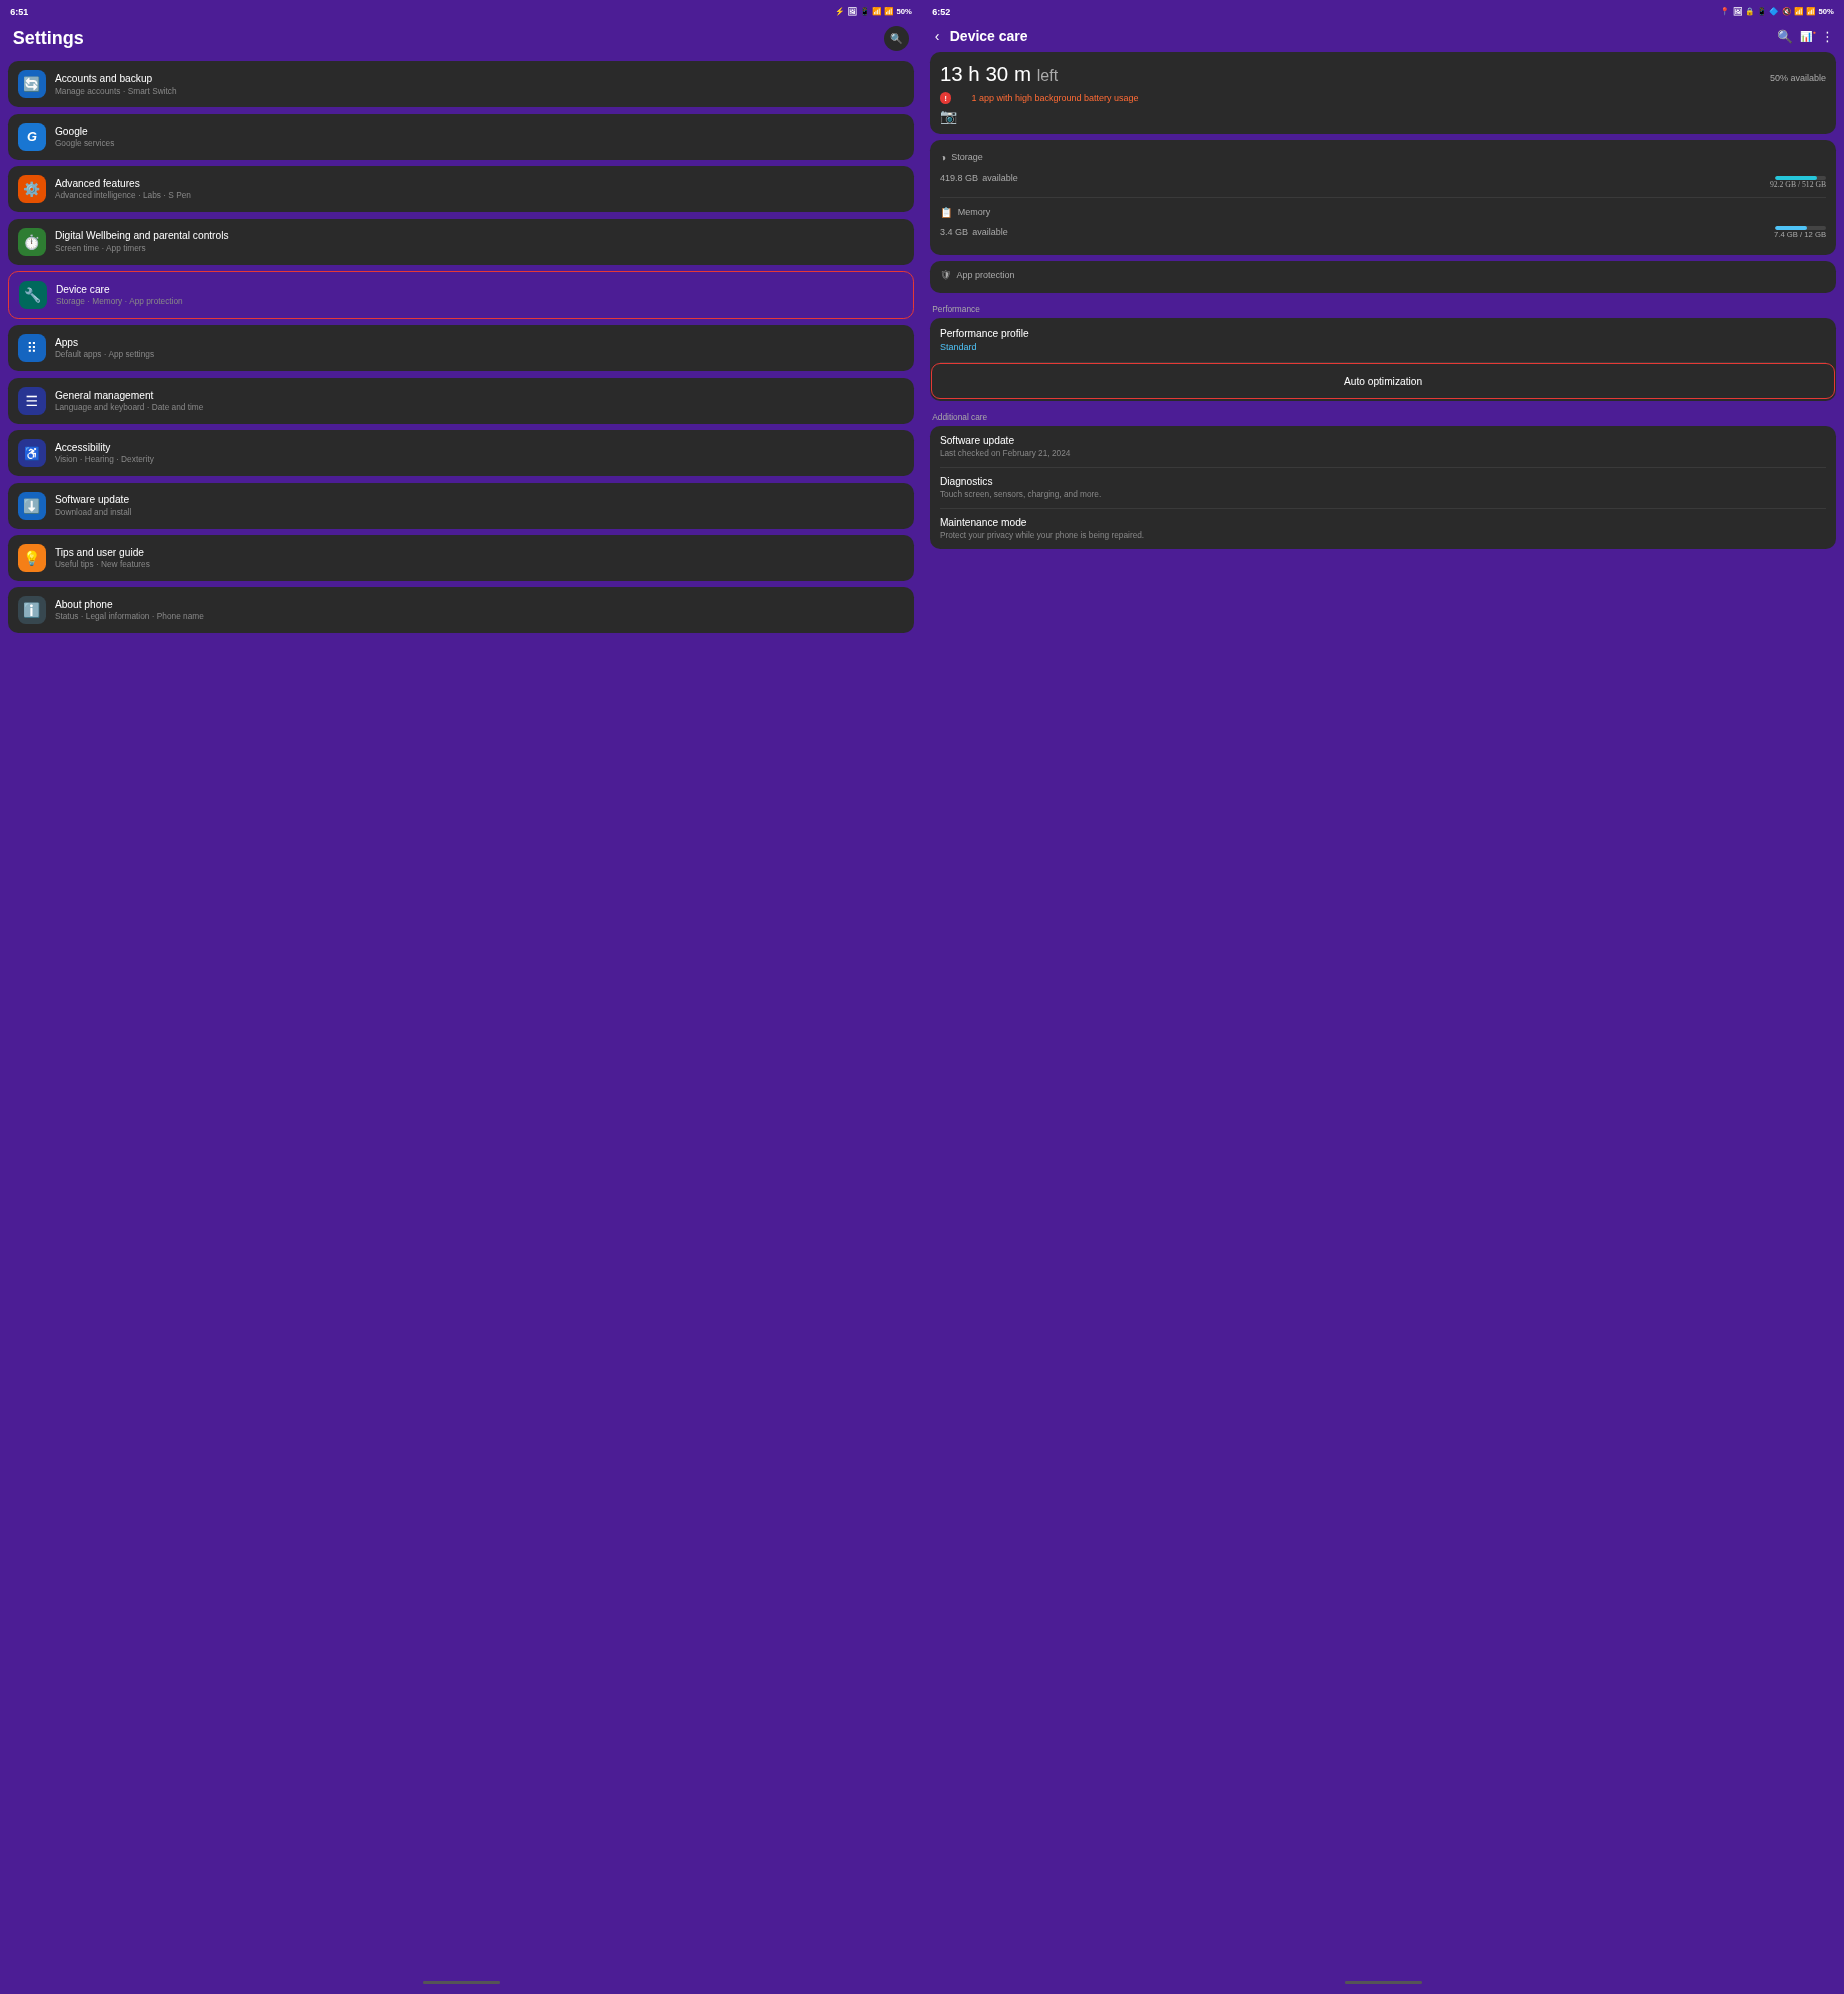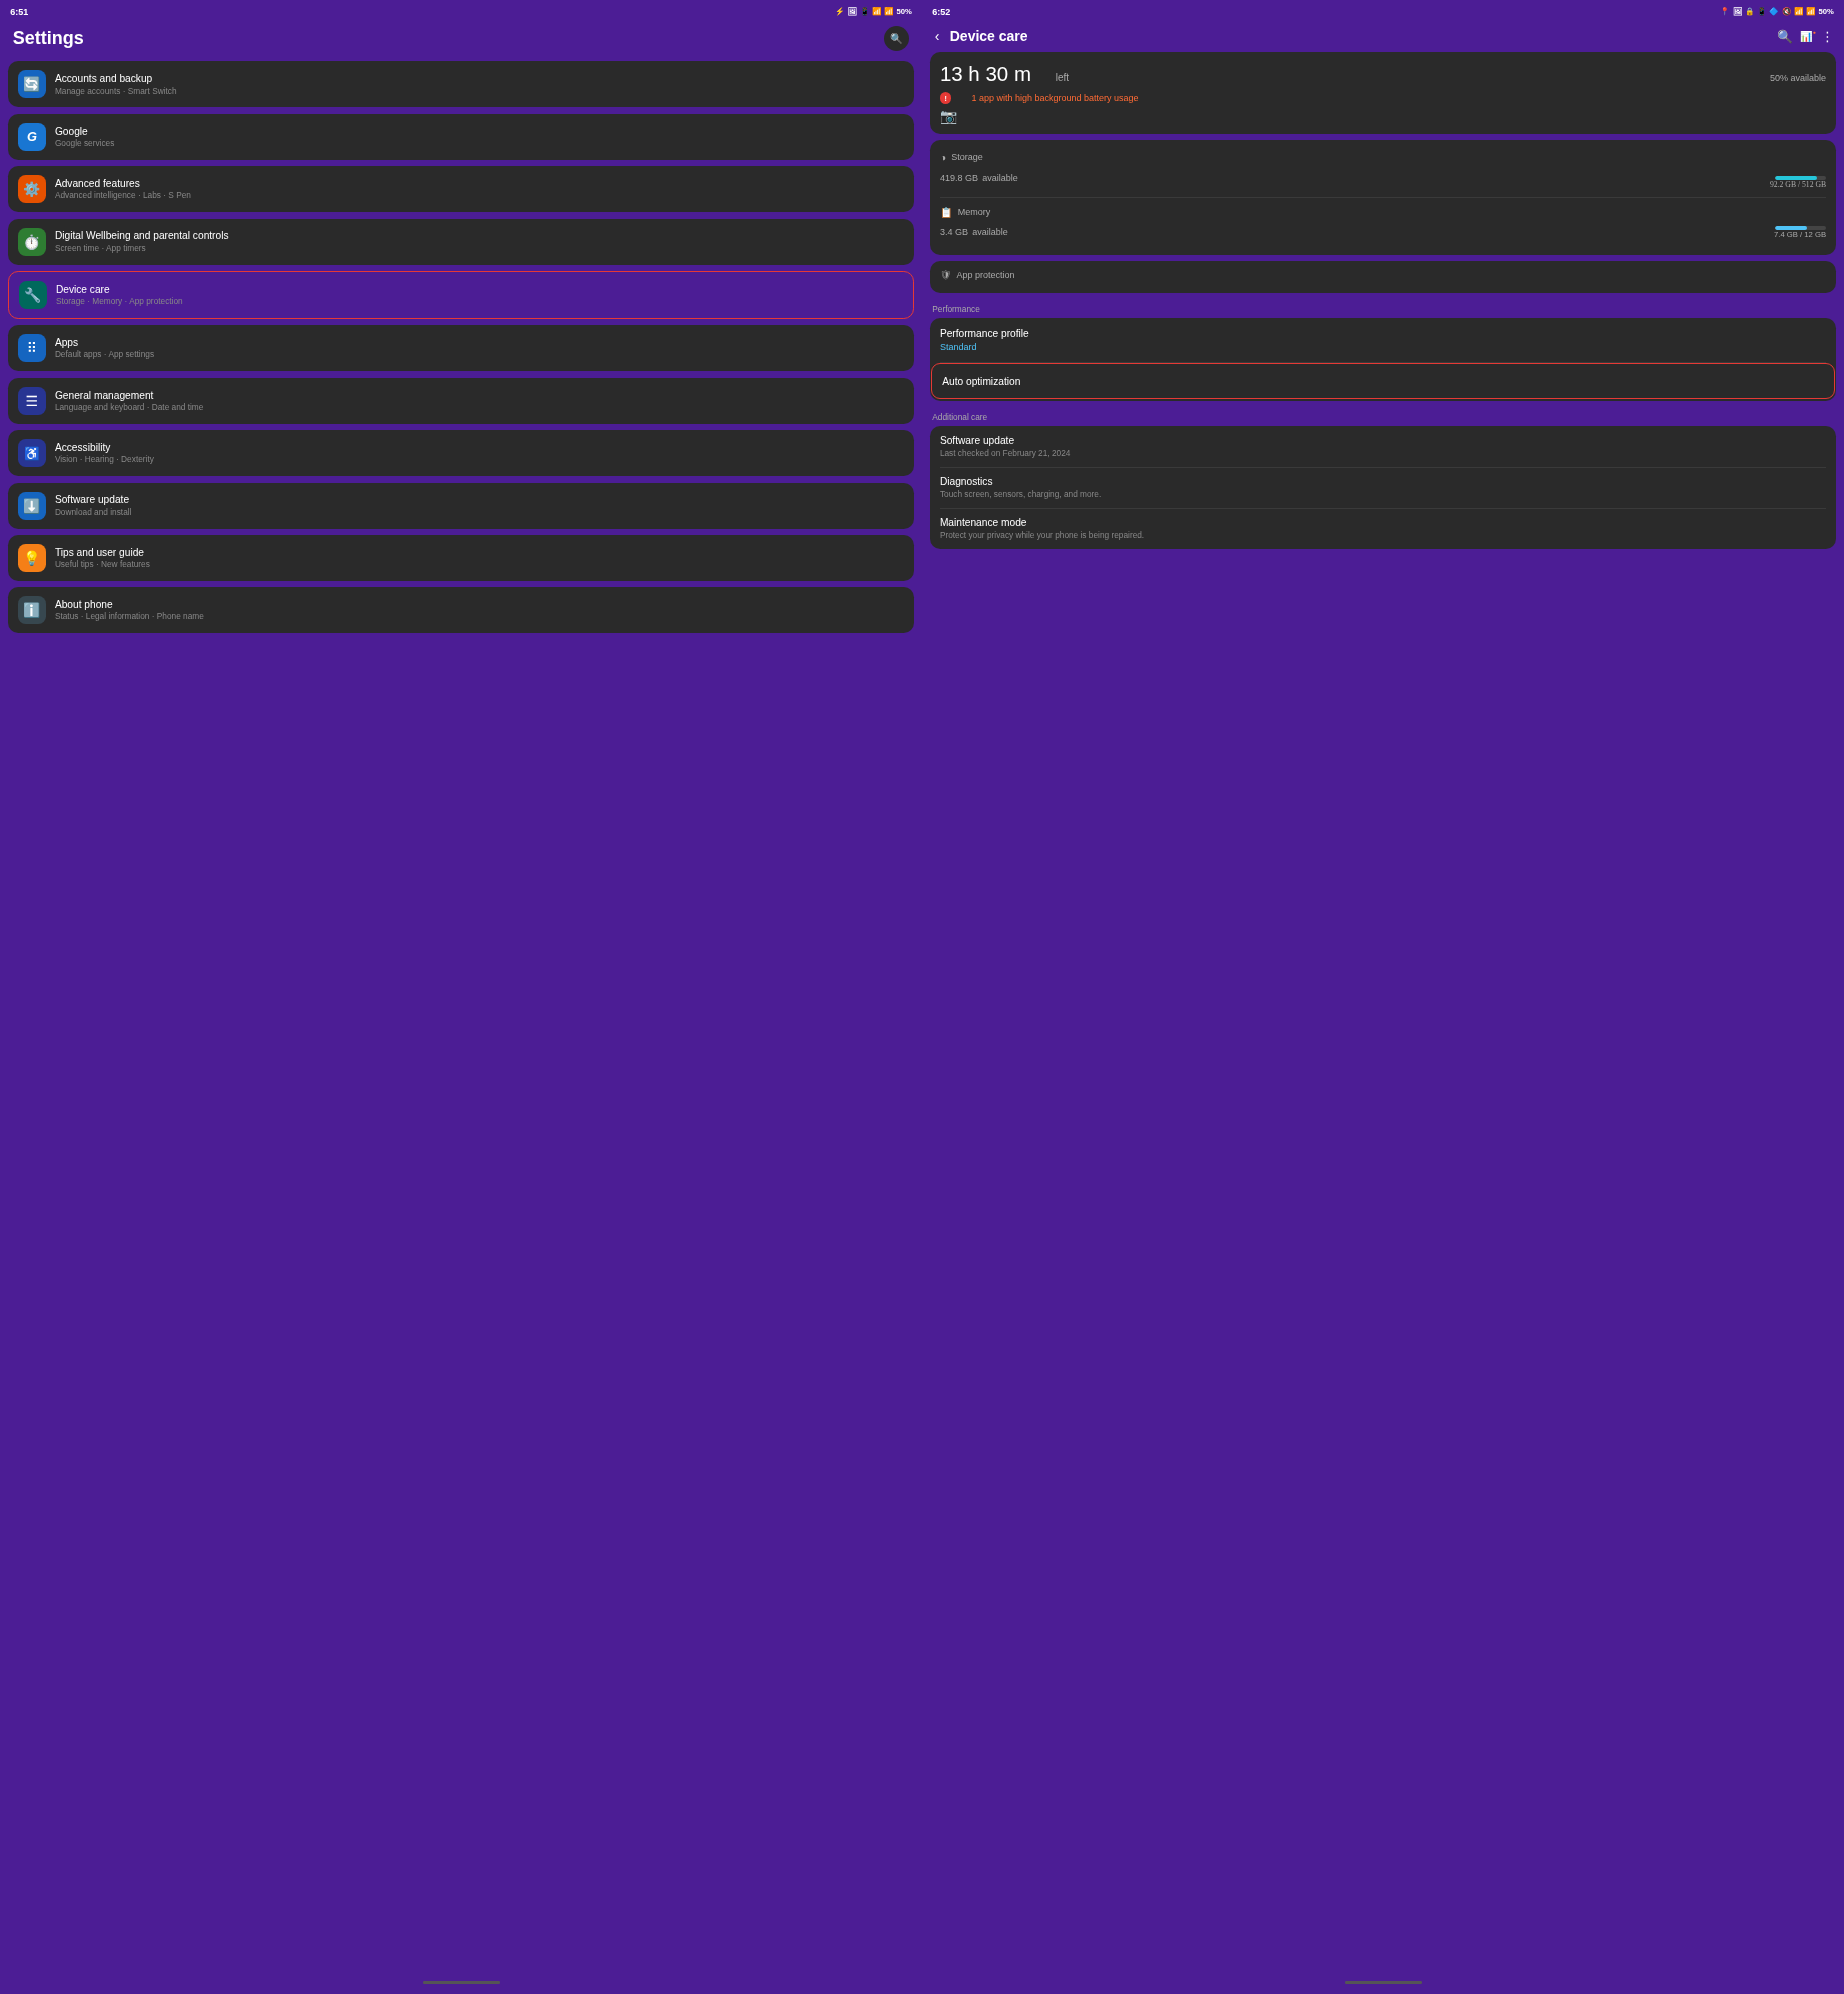--- a/index.html
+++ b/index.html
@@ -609,21 +609,21 @@
       <div class="dc-action-btn">⋮</div>
     </div>
   </div>
 
   <div class="dc-content">
 
     <div class="battery-section">
       <div class="battery-time">
         <div>
           <span class="battery-time-text">13 h 30 m</span>
-          <span style="font-size:10px; color:#aaa; margin-left:19px;">left</span>
+          <span style="font-size:16px; color:#aaa; margin-left:0;">left</span>
         </div>
         <span class="battery-available">50% available</span>
       </div>
       <div class="battery-warning">
         <div class="warning-icon">!</div>
         <span>1 app with high background battery usage</span>
       </div>
       <div class="camera-icon-small">📷</div>
     </div>
 
@@ -677,21 +677,21 @@
         <span>App protection</span>
       </div>
     </div>
 
     <div class="section-label">Performance</div>
     <div class="performance-section">
       <div class="perf-item">
         <div class="perf-title">Performance profile</div>
         <div class="perf-subtitle">Standard</div>
       </div>
-      <div style="padding:1.3px;">
+      <div style="padding:1.3px;text-align:center;">
         <div style="border: 1.3px solid #e53935; border-radius: 9px; padding: 11.5px 10.2px; cursor:pointer;">
           <div class="auto-opt-title">Auto optimization</div>
         </div>
       </div>
     </div>
 
     <div class="section-label">Additional care</div>
     <div class="additional-section">
       <div class="add-item">
         <div class="add-title">Software update</div>

